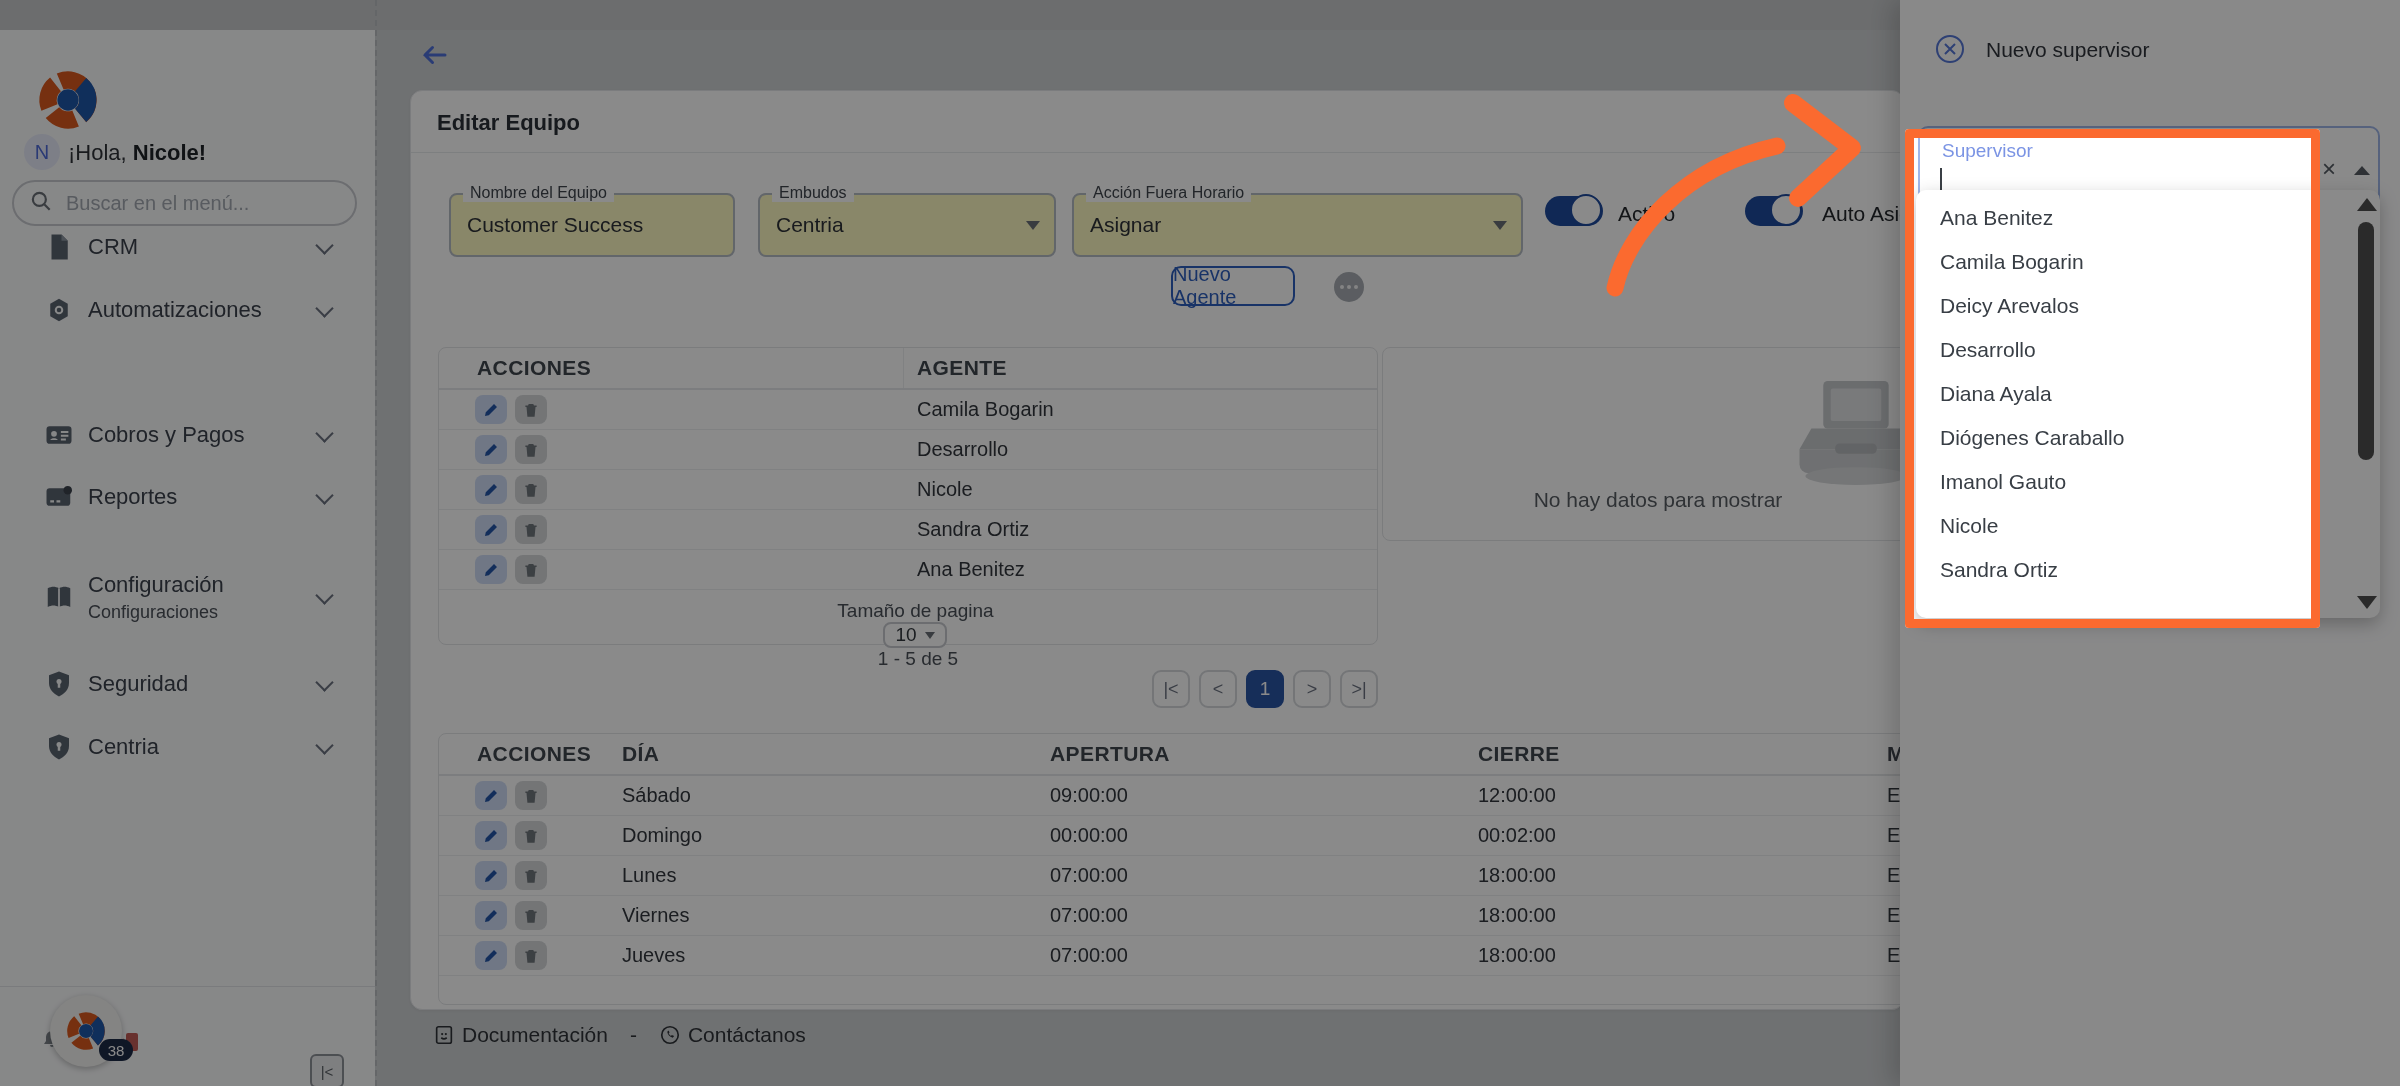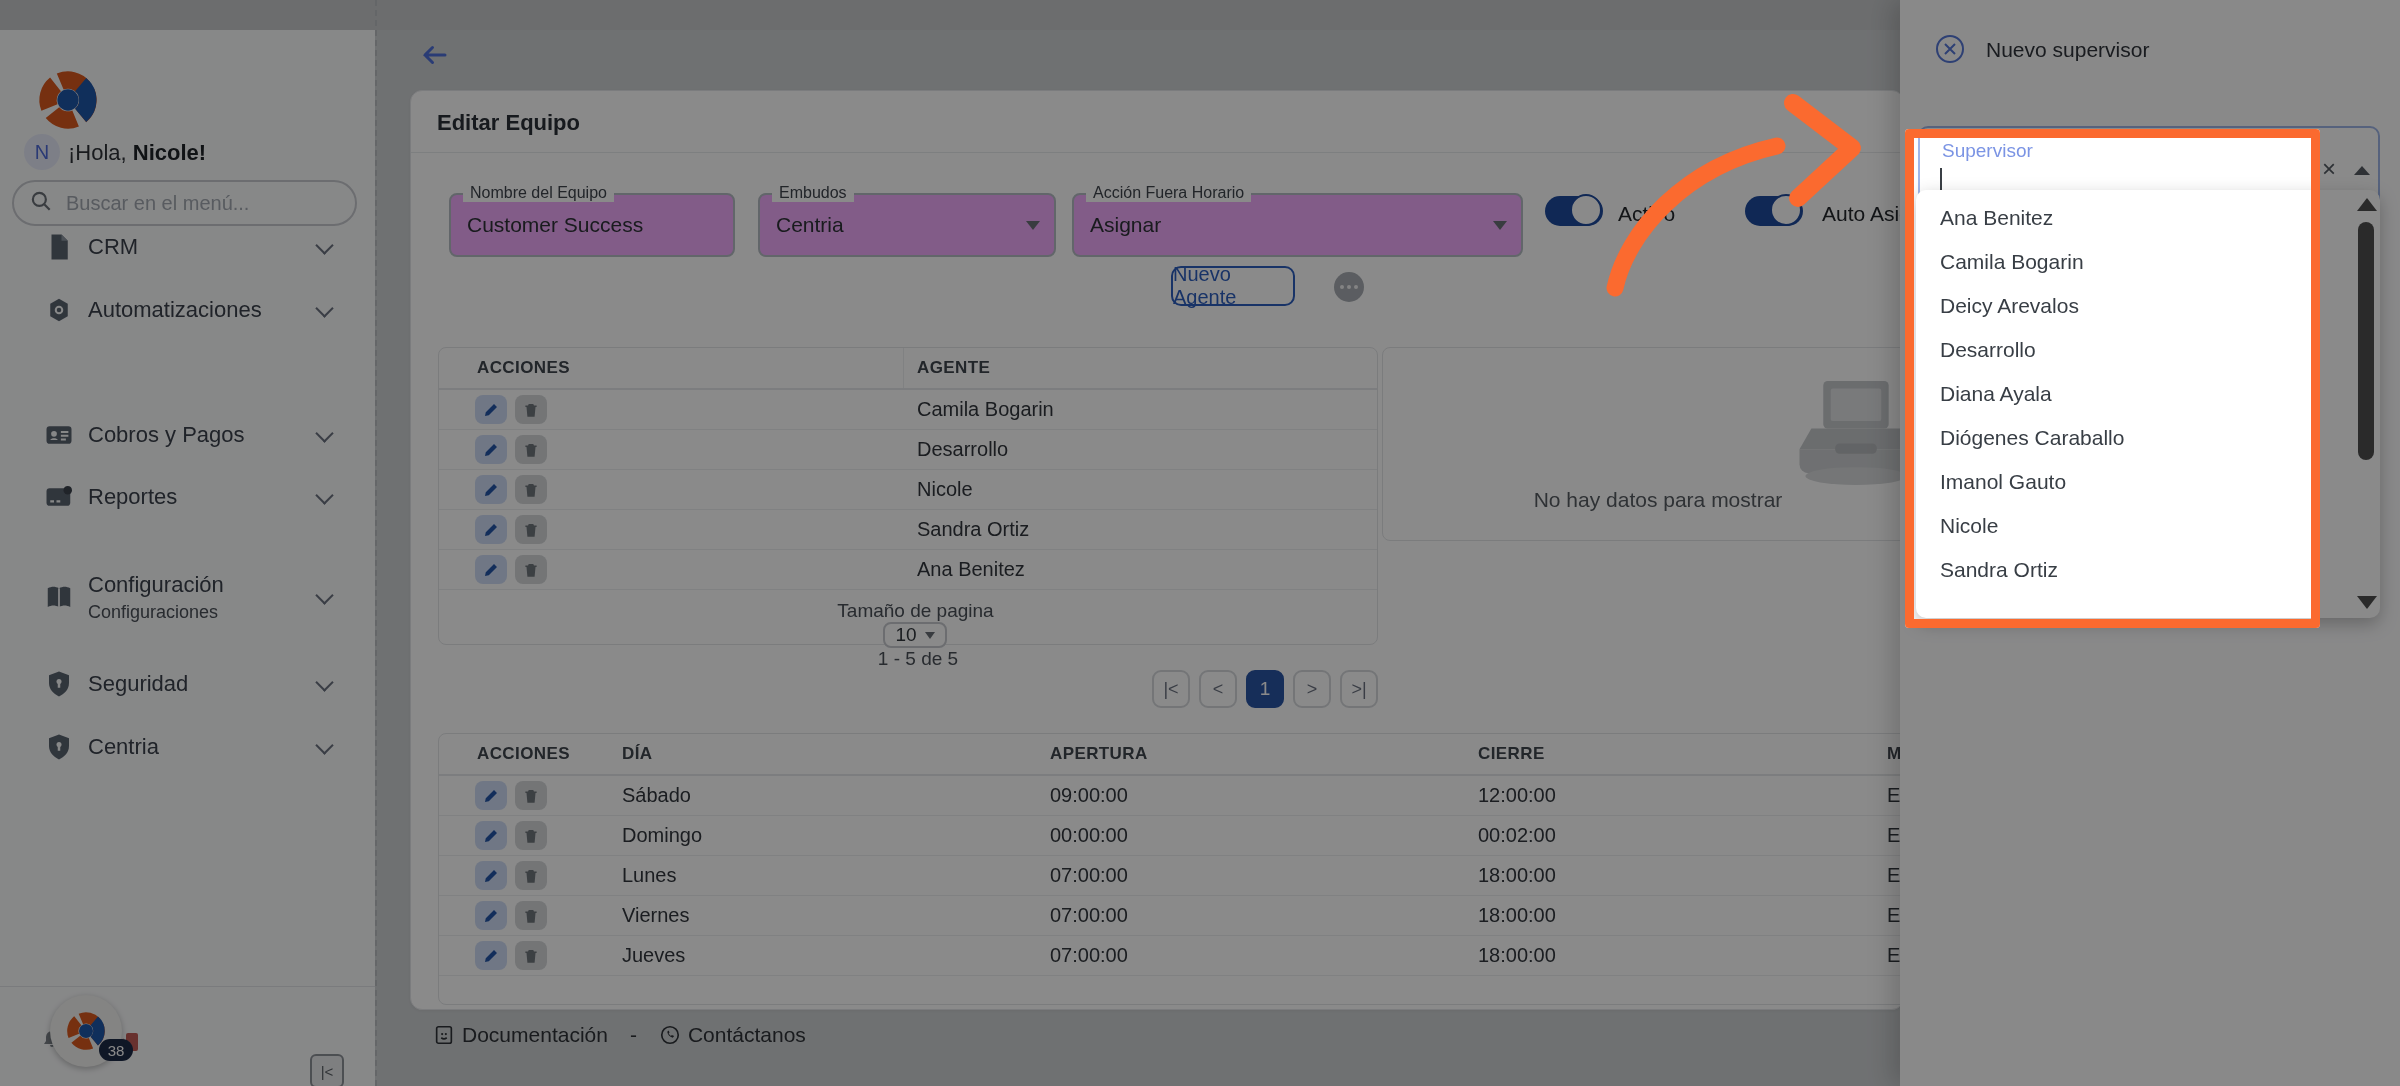--- a/index.html
+++ b/index.html
@@ -37,38 +37,38 @@
   .collapse-btn{left:310px;top:1024px;width:30px;height:30px;border:2px solid #8d9298;border-radius:6px;
         color:#5a6066;font-size:15px;display:flex;align-items:center;justify-content:center;background:#e9eaec;}
 
   
   .back-arrow{left:420px;top:40px;width:30px;height:30px;}
   .card{background:#fff;border:1px solid #e4e6e9;border-radius:12px;box-shadow:0 1px 3px rgba(40,44,50,.06);}
   .outer-card{left:410px;top:90px;width:1492px;height:918px;}
   .card-title{left:437px;top:110px;font-size:22px;font-weight:bold;color:#2b3138;}
   .title-rule{left:411px;top:152px;width:1490px;border-top:1px solid #e8eaec;}
 
-  .field{background:#f0abfc;border:2px solid #b6bcc4;border-radius:8px;box-sizing:border-box;}
+  .field{background:#fef9c3;border:2px solid #b6bcc4;border-radius:8px;box-sizing:border-box;}
   .field .flabel{position:absolute;top:-11px;left:12px;background:#fff;padding:0 7px;font-size:16px;color:#3f454d;white-space:nowrap;}
   .field .fvalue{position:absolute;left:16px;top:50%;transform:translateY(-50%);font-size:21px;color:#2f3338;}
   .fcaret{position:absolute;right:14px;top:50%;margin-top:-4px;width:0;height:0;
           border-left:7px solid transparent;border-right:7px solid transparent;border-top:9px solid #6a7076;}
 
   .toggle{width:58px;height:30px;border-radius:15px;background:#1f4b9e;}
   .toggle .knob{position:absolute;right:1px;top:-2px;width:32px;height:32px;border-radius:50%;background:#fff;
           border:2px solid #1f4b9e;box-sizing:border-box;}
   .tog-label{font-size:21px;color:#23272c;white-space:nowrap;}
 
   .btn-outline{border:2px solid #2e5fbe;border-radius:10px;color:#2e5fbe;font-size:20px;
           display:flex;align-items:center;justify-content:center;background:#fff;box-sizing:border-box;}
   .more-circle{width:30px;height:30px;border-radius:50%;background:#a8adb3;display:flex;align-items:center;justify-content:center;gap:3px;}
   .more-circle i{width:4px;height:4px;border-radius:50%;background:#f2f3f4;}
 
   .tbl-card{background:#fff;border:1px solid #e3e5e8;border-radius:8px;box-sizing:border-box;overflow:hidden;}
-  .thead{display:flex;height:40px;align-items:center;border-bottom:2px solid #e6e8ea;font-size:17px;font-weight:bold;color:#40464e;letter-spacing:.4px;}
+  .thead{display:flex;height:40px;align-items:center;border-bottom:2px solid #e6e8ea;font-size:21px;font-weight:bold;color:#40464e;letter-spacing:.4px;}
   .trow{display:flex;height:39px;align-items:center;border-bottom:1px solid #edeef0;font-size:20px;color:#32373d;}
   .acell{display:flex;gap:8px;padding-left:36px;box-sizing:border-box;}
   .ico-btn{width:32px;height:29px;border-radius:8px;display:flex;align-items:center;justify-content:center;}
   .ico-edit{background:#cfdcf6;}
   .ico-del{background:#d6d8db;}
 
   .pagerow{left:438px;top:600px;width:940px;height:42px;display:flex;align-items:center;flex-direction:column;}
   .psize-box{width:64px;height:38px;border:2px solid #c7cacf;border-radius:8px;display:flex;align-items:center;
          justify-content:center;gap:8px;font-size:19px;color:#33383e;box-sizing:border-box;background:#fff;}
   .pbtn{width:38px;height:38px;border:2px solid #d6d9dd;border-radius:9px;display:flex;align-items:center;justify-content:center;

